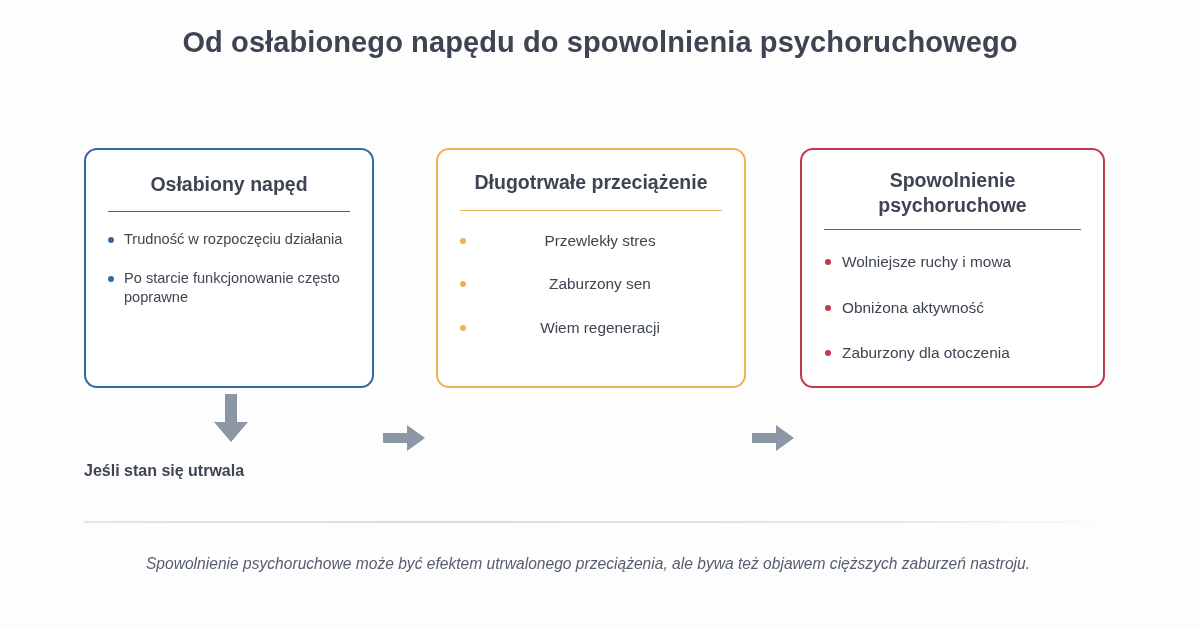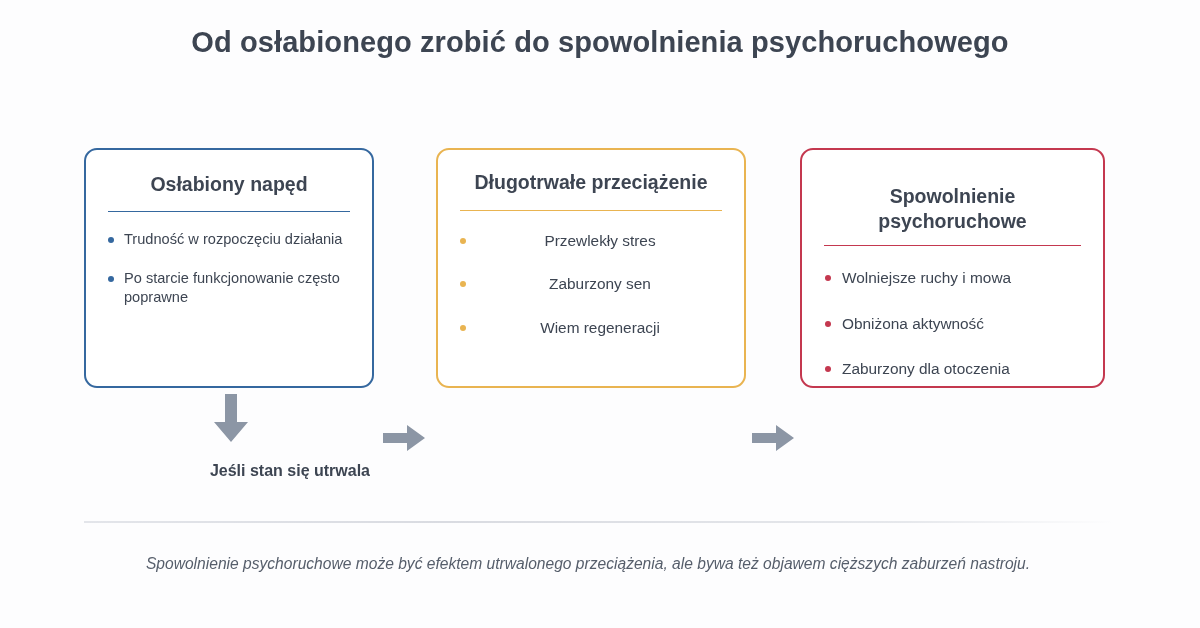--- a/index.html
+++ b/index.html
@@ -56,21 +56,21 @@
 
   .stage-title {
     text-align: center;
     font-size: 19.5px;
     font-weight: bold;
     color: #3d4552;
     line-height: 1.26;
   }
   .stage-1 .stage-title { padding-top: 22px; }
   .stage-2 .stage-title { padding-top: 20px; }
-  .stage-3 .stage-title { padding-top: 34px; }
+  .stage-3 .stage-title { padding-top: 18px; }
 
   .divider {
     height: 0;
     border-top: 1.7px solid #35689f;
     margin: 14px 2px 0 2px;
   }
   .stage-2 .divider { border-top-color: #e9b451; margin-top: 15px; }
   .stage-3 .divider { border-top-color: #c4384f; margin-top: 12px; }
 
   .bullets {
@@ -123,23 +123,23 @@
     position: absolute;
     left: 214px;
     top: 394px;
     width: 34px;
     height: 48px;
   }
 
   .arrow-label {
     position: absolute;
     top: 462px;
-    left: 76px;
+    left: 84px;
     width: 294px;
-    text-align: right;
+    text-align: left;
     font-size: 16px;
     font-weight: bold;
     color: #3d4552;
   }
 
   
   .footer-rule {
     position: absolute;
     left: 84px;
     top: 521px;
@@ -156,21 +156,21 @@
     text-align: center;
     font-size: 15.6px;
     font-style: italic;
     color: #565e6b;
     white-space: nowrap;
   }
 </style>
 </head>
 <body>
 
-<div class="page-title">Od osłabionego zrobić do spowolnienia psychoruchowego</div>
+<div class="page-title">Od osłabionego napędu do spowolnienia psychoruchowego</div>
 
 <div class="flow">
 
   <div class="stage stage-1">
     <div class="stage-title">Osłabiony napęd</div>
     <div class="divider"></div>
     <ul class="bullets">
       <li class="bullet">
         <span class="dot"></span>
         <span>Trudność w rozpoczęciu działania</span>

